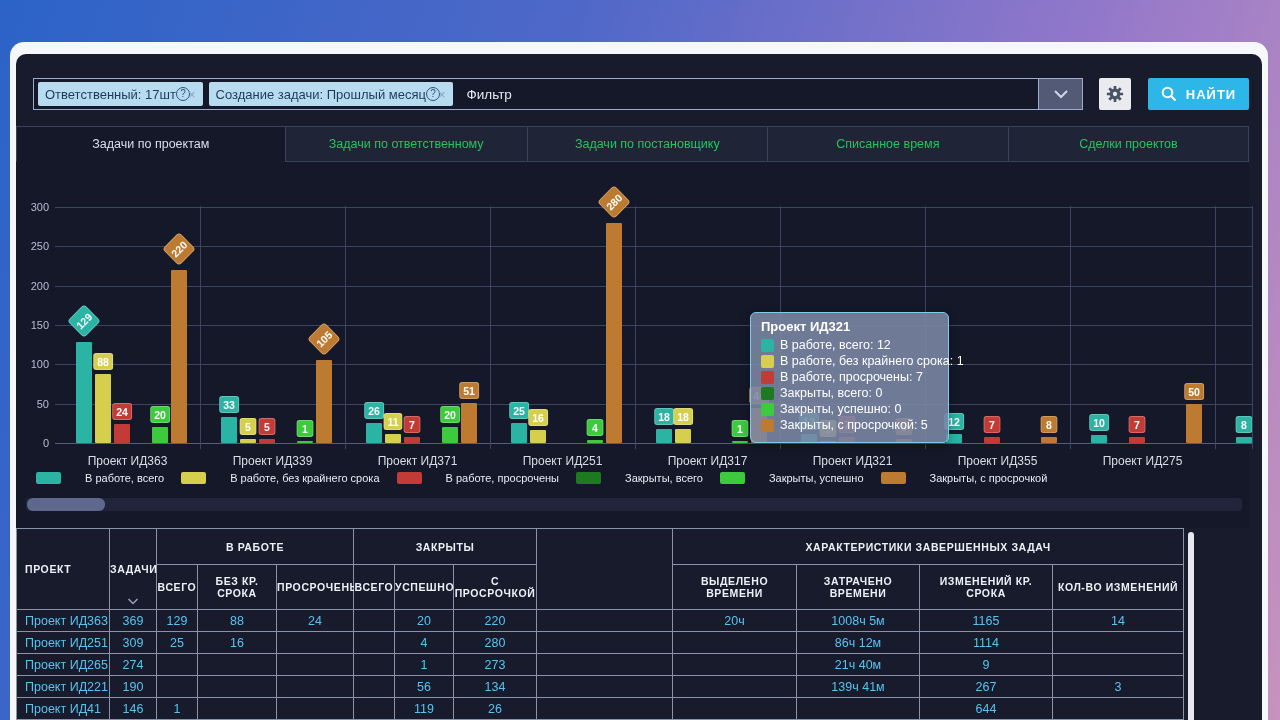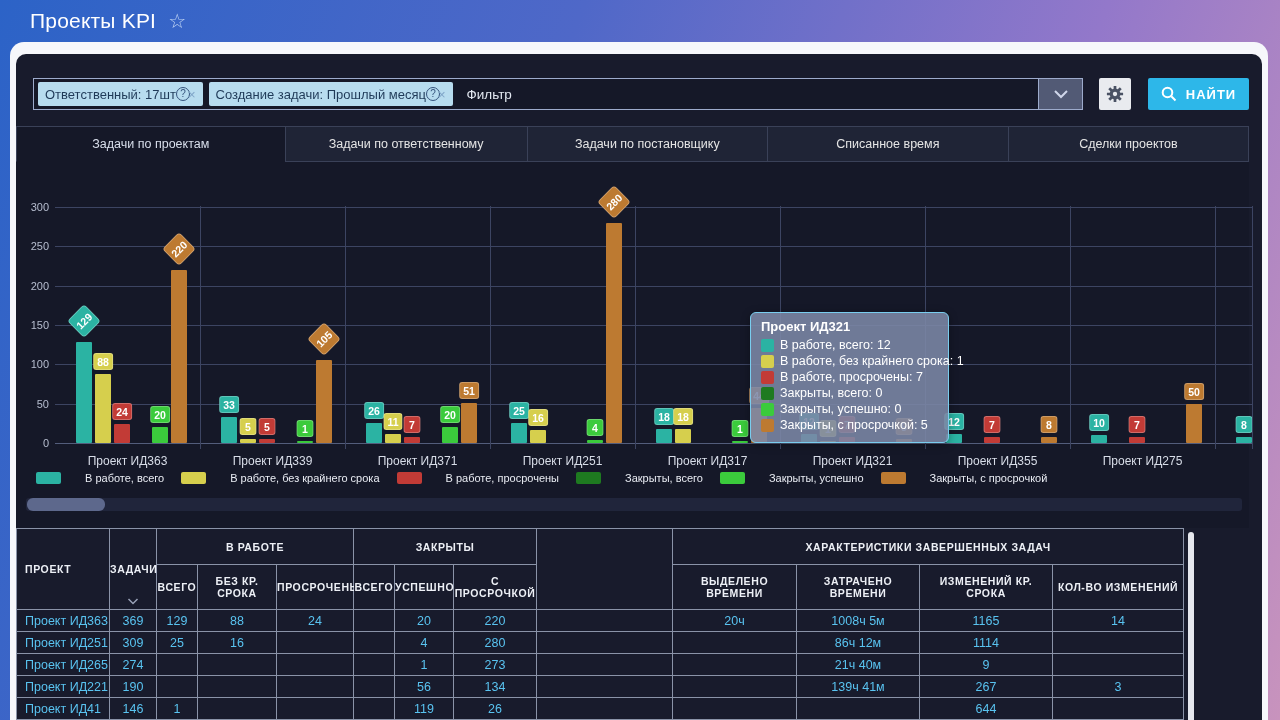--- a/index.html
+++ b/index.html
@@ -35,21 +35,21 @@
   .gear-btn { position:absolute; left:1083px; top:24px; width:32px; height:32px; background:#e9ebef;
               border:none; border-radius:2px; display:flex; align-items:center; justify-content:center; cursor:pointer; }
   .find-btn { position:absolute; left:1132px; top:24px; width:101px; height:32px; background:#2db7e9;
               border:none; border-radius:2px; color:#fff; font-weight:bold; font-size:13px; letter-spacing:1px;
               display:flex; align-items:center; justify-content:center; gap:9px; cursor:pointer;
               font-family:"Liberation Sans",sans-serif; }
 
   
   .tabs { position:absolute; left:0; top:72px; width:1233px; height:36px; display:flex; }
   .tab { height:36px; background:#1f2436; border:1px solid #3a4158; margin-left:-1px;
-         display:flex; align-items:center; justify-content:center; color:#e5e5e5; font-size:12.5px; cursor:pointer; }
+         display:flex; align-items:center; justify-content:center; color:#22c55e; font-size:12.5px; cursor:pointer; }
   .tab:first-child { margin-left:0; }
   .tab.active { background:#151828; border-color:#3a4158; border-bottom-color:transparent; color:#d9dfec; }
 
   
   .chart-area { position:absolute; left:0; top:108px; width:1233px; height:366px; background:#151828; }
   .plot { position:absolute; left:0; top:0; width:1236px; height:292px; overflow:hidden; }
   .gridline { position:absolute; left:39px; width:1197px; height:1px; background:#3c4462; }
   .gridline.zero { background:#535d7c; }
   .ytick { position:absolute; left:0; width:33px; height:12px; line-height:12px; text-align:right;
            color:#b6bdcf; font-size:11px; }
@@ -87,24 +87,20 @@
   .sort-arrow { position:absolute; bottom:4px; left:50%; transform:translateX(-50%); }
   .data-table td { height:22px; color:#59c3f0; font-size:12.5px; text-align:center; }
   .data-table td.cell-project { text-align:left; padding-left:8px; cursor:pointer; }
   .vscroll { position:absolute; left:1172px; top:478px; width:6px; height:190px; background:#e6e8ee; border-radius:3px; cursor:grab; }
 </style>
 </head>
 <body>
 
 <div class="page">
 
-  <div class="app-header">
-    <span class="app-title">Проекты KPI</span>
-    <span class="star">☆</span>
-  </div>
 
   <div class="panel">
     <div class="card">
 
       <div class="filter-field">
         <span class="chip">
           <span>Ответственный: 17шт</span>
           <span class="chip-q">?</span>
           <span class="chip-x">×</span>
         </span>

